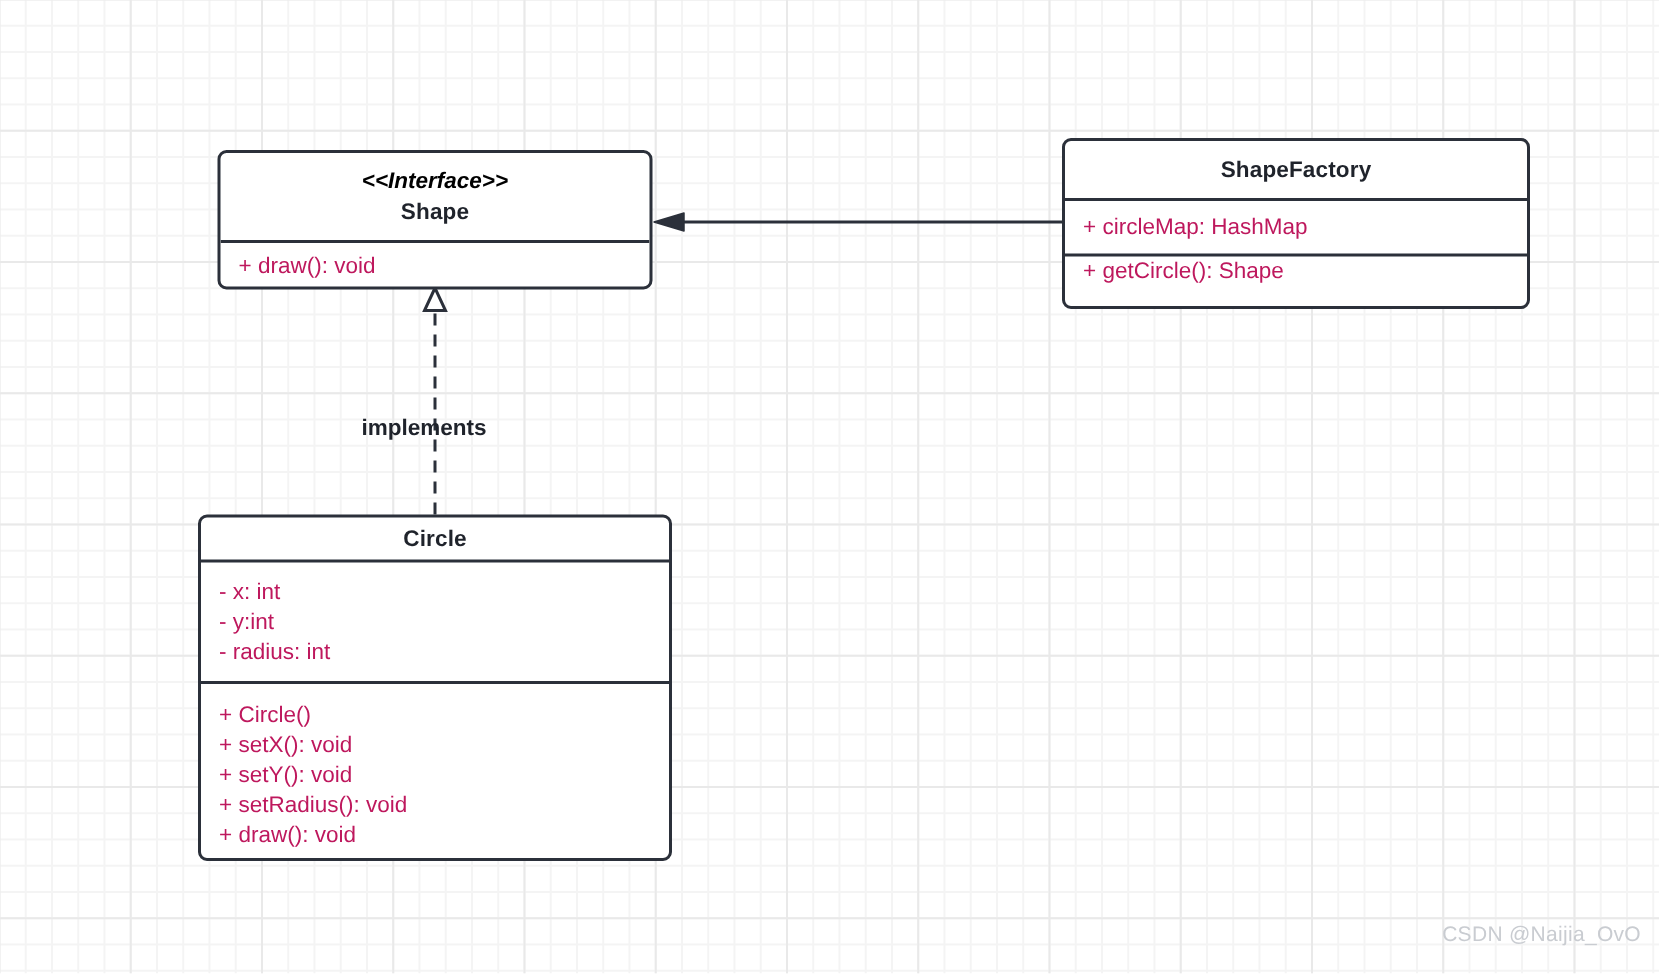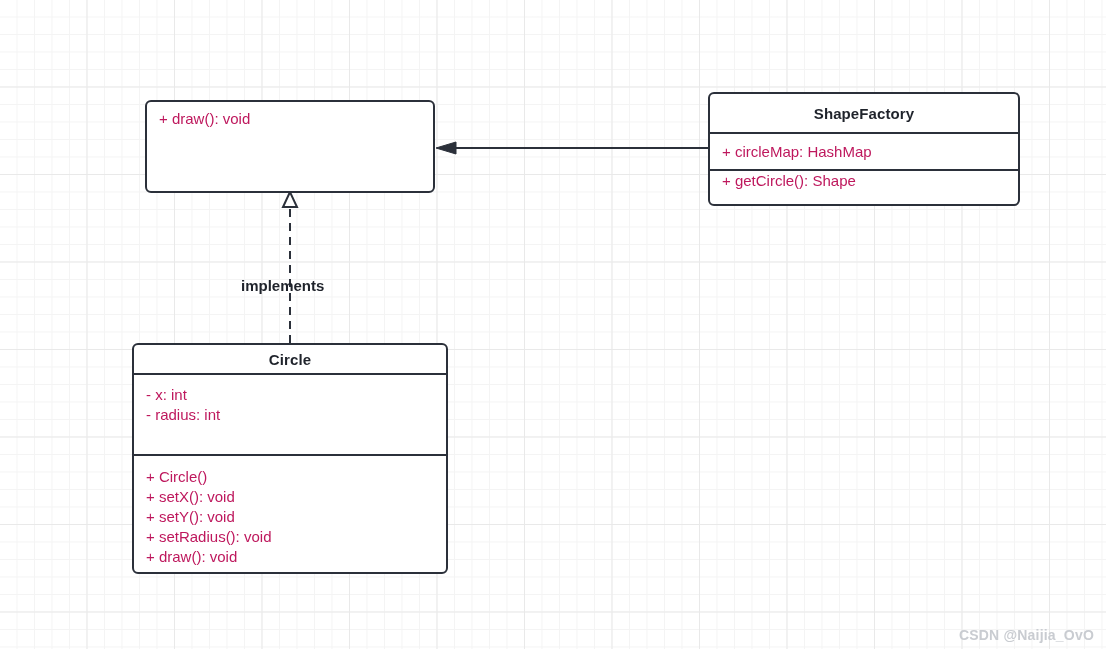--- a/index.html
+++ b/index.html
@@ -107,26 +107,25 @@
     background: transparent;
     line-height: 20px;
     white-space: nowrap;
     margin-top: 19px;
   }
 
   
   #watermark {
     position: absolute;
     right: 12px;
-    bottom: 6px;
+    bottom: 19px;
     color: #c9ccd1;
     font-size: 14px;
     letter-spacing: 0.2px;
     white-space: nowrap;
-    font-weight: bold;
   }
 </style>
 </head>
 <body>
 
 <div id="canvas">
 
   <svg id="connector-layer" viewBox="0 0 1106 649" width="1106" height="649">
 
     <g>
@@ -134,20 +133,24 @@
       <polygon points="436,148 456,142 456,154" fill="#2b303a" stroke="#2b303a" stroke-width="1" stroke-linejoin="round"></polygon>
     </g>
 
     <g>
       <line x1="290" y1="343" x2="290" y2="207" stroke="#2b303a" stroke-width="2" stroke-dasharray="8 6"></line>
       <polygon points="290,192 283,207 297,207" fill="#ffffff" stroke="#2b303a" stroke-width="2" stroke-linejoin="miter"></polygon>
     </g>
   </svg>
 
   <div class="uml-box" id="box-shape">
+    <div class="uml-section sec-title">
+      <span class="uml-stereotype">&lt;&lt;Interface&gt;&gt;</span>
+      <span class="uml-header">Shape</span>
+    </div>
     <div class="uml-section sec-ops">
       <span class="uml-line">+ draw(): void</span>
     </div>
   </div>
 
   <div class="uml-box" id="box-shapefactory">
     <div class="uml-section sec-title">
       <span class="uml-header">ShapeFactory</span>
     </div>
     <div class="uml-section sec-attrs">
@@ -157,20 +160,21 @@
       <span class="uml-line">+ getCircle(): Shape</span>
     </div>
   </div>
 
   <div class="uml-box" id="box-circle">
     <div class="uml-section sec-title">
       <span class="uml-header">Circle</span>
     </div>
     <div class="uml-section sec-attrs">
       <div class="uml-line">- x: int</div>
+      <div class="uml-line">- y:int</div>
       <div class="uml-line">- radius: int</div>
     </div>
     <div class="uml-section sec-ops">
       <div class="uml-line">+ Circle()</div>
       <div class="uml-line">+ setX(): void</div>
       <div class="uml-line">+ setY(): void</div>
       <div class="uml-line">+ setRadius(): void</div>
       <div class="uml-line">+ draw(): void</div>
     </div>
   </div>

